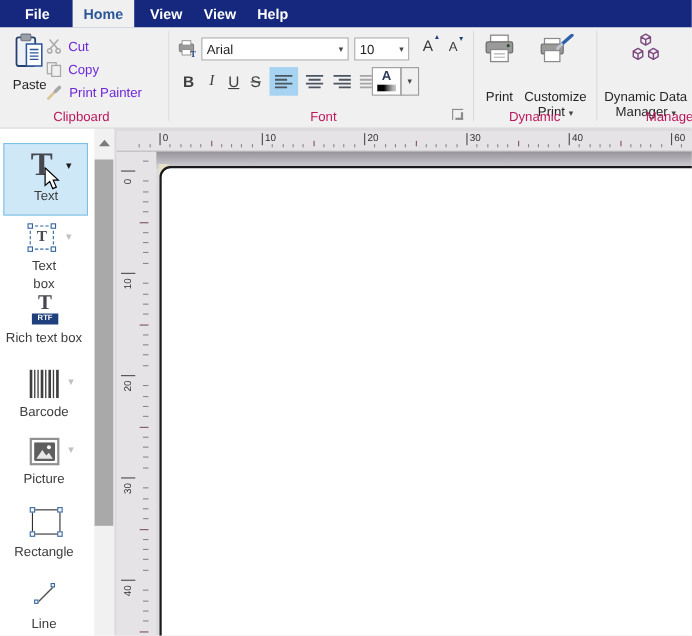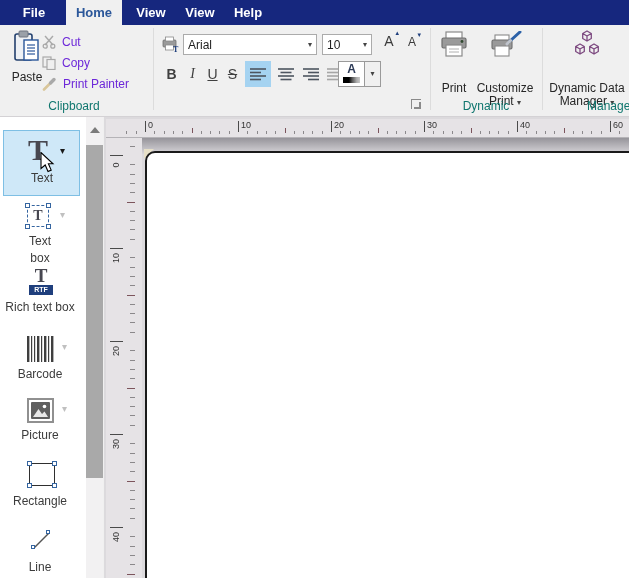--- a/index.html
+++ b/index.html
@@ -10,21 +10,21 @@
   }
   .abs { position:absolute; }
 
   
   #tabbar { position:absolute; left:0; top:0; width:629px; height:25px; background:#16277e; display:flex; align-items:stretch; }
   .tab { display:flex; align-items:center; justify-content:center; color:#fff; font-size:13px; font-weight:600; cursor:default; }
   .tab.selected { background:#f0f0f0; color:#2b579a; }
 
   
   #ribbon { position:absolute; left:0; top:25px; width:629px; height:92px; background:#f0f0f0; border-bottom:1px solid #d4d2d5; }
-  .group-label { position:absolute; top:74px; font-size:12px; color:#0f766e; text-align:center; white-space:nowrap; }
+  .group-label { position:absolute; top:74px; font-size:12px; color:#be185d; text-align:center; white-space:nowrap; }
   .rib-sep { position:absolute; top:3px; width:1px; height:82px; background:#dcdcdc; }
   .rib-text { font-size:12px; color:#262626; white-space:nowrap; }
   .disabled-text { color:#6d28d9; }
   .small-row { position:absolute; display:flex; align-items:center; gap:5px; height:17px; }
   .caret { font-size:8px; color:#444; line-height:1; }
 
   .combo { position:absolute; background:#fff; border:1px solid #ababab; display:flex; align-items:center; font-size:12px; color:#1e1e1e; padding:0 4px; }
   .combo .caret { margin-left:auto; }
 
   .fmt-btn { position:absolute; width:19px; height:22px; display:flex; align-items:center; justify-content:center; font-size:14px; color:#3f3f3f; }
@@ -202,20 +202,21 @@
       </div>
 
       <div class="abs" style="left:184px;top:36px;width:27px;height:26px;border:1px solid #9a9a9a;background:#fff;text-align:center;">
         <div style="font-size:12px;font-weight:bold;color:#2c3a57;line-height:15px;">A</div>
         <div style="margin:0 auto;width:17px;height:6px;background:linear-gradient(to right,#000 35%,#5a5a5a 55%,#aaa 80%,#c9c9c9);"></div>
       </div>
       <div class="abs" style="left:210px;top:36px;width:17px;height:26px;border:1px solid #9a9a9a;display:flex;align-items:center;justify-content:center;">
         <span class="caret">▾</span>
       </div>
 
+      <div class="group-label" style="left:80px;width:120px;">Font</div>
       <div class="launcher" style="left:257px;top:74px;"></div>
     </div>
     <div class="rib-sep" style="left:430px;"></div>
 
     <div class="abs" style="left:431px;top:0;width:110px;height:92px;">
       <div class="abs" style="left:4px;top:4px;width:38px;height:66px;text-align:center;">
         <svg style="margin-top:2px;" width="30" height="27" viewBox="0 0 30 27">
           <rect x="7" y="1" width="16" height="7" fill="#fff" stroke="#8a8a8a" stroke-width="1.2"></rect>
           <rect x="3" y="7" width="24" height="10" rx="1.5" fill="#9a9a9a" stroke="#6e6e6e" stroke-width="1.2"></rect>
           <circle cx="23" cy="10.5" r="1.4" fill="#30492f"></circle>

